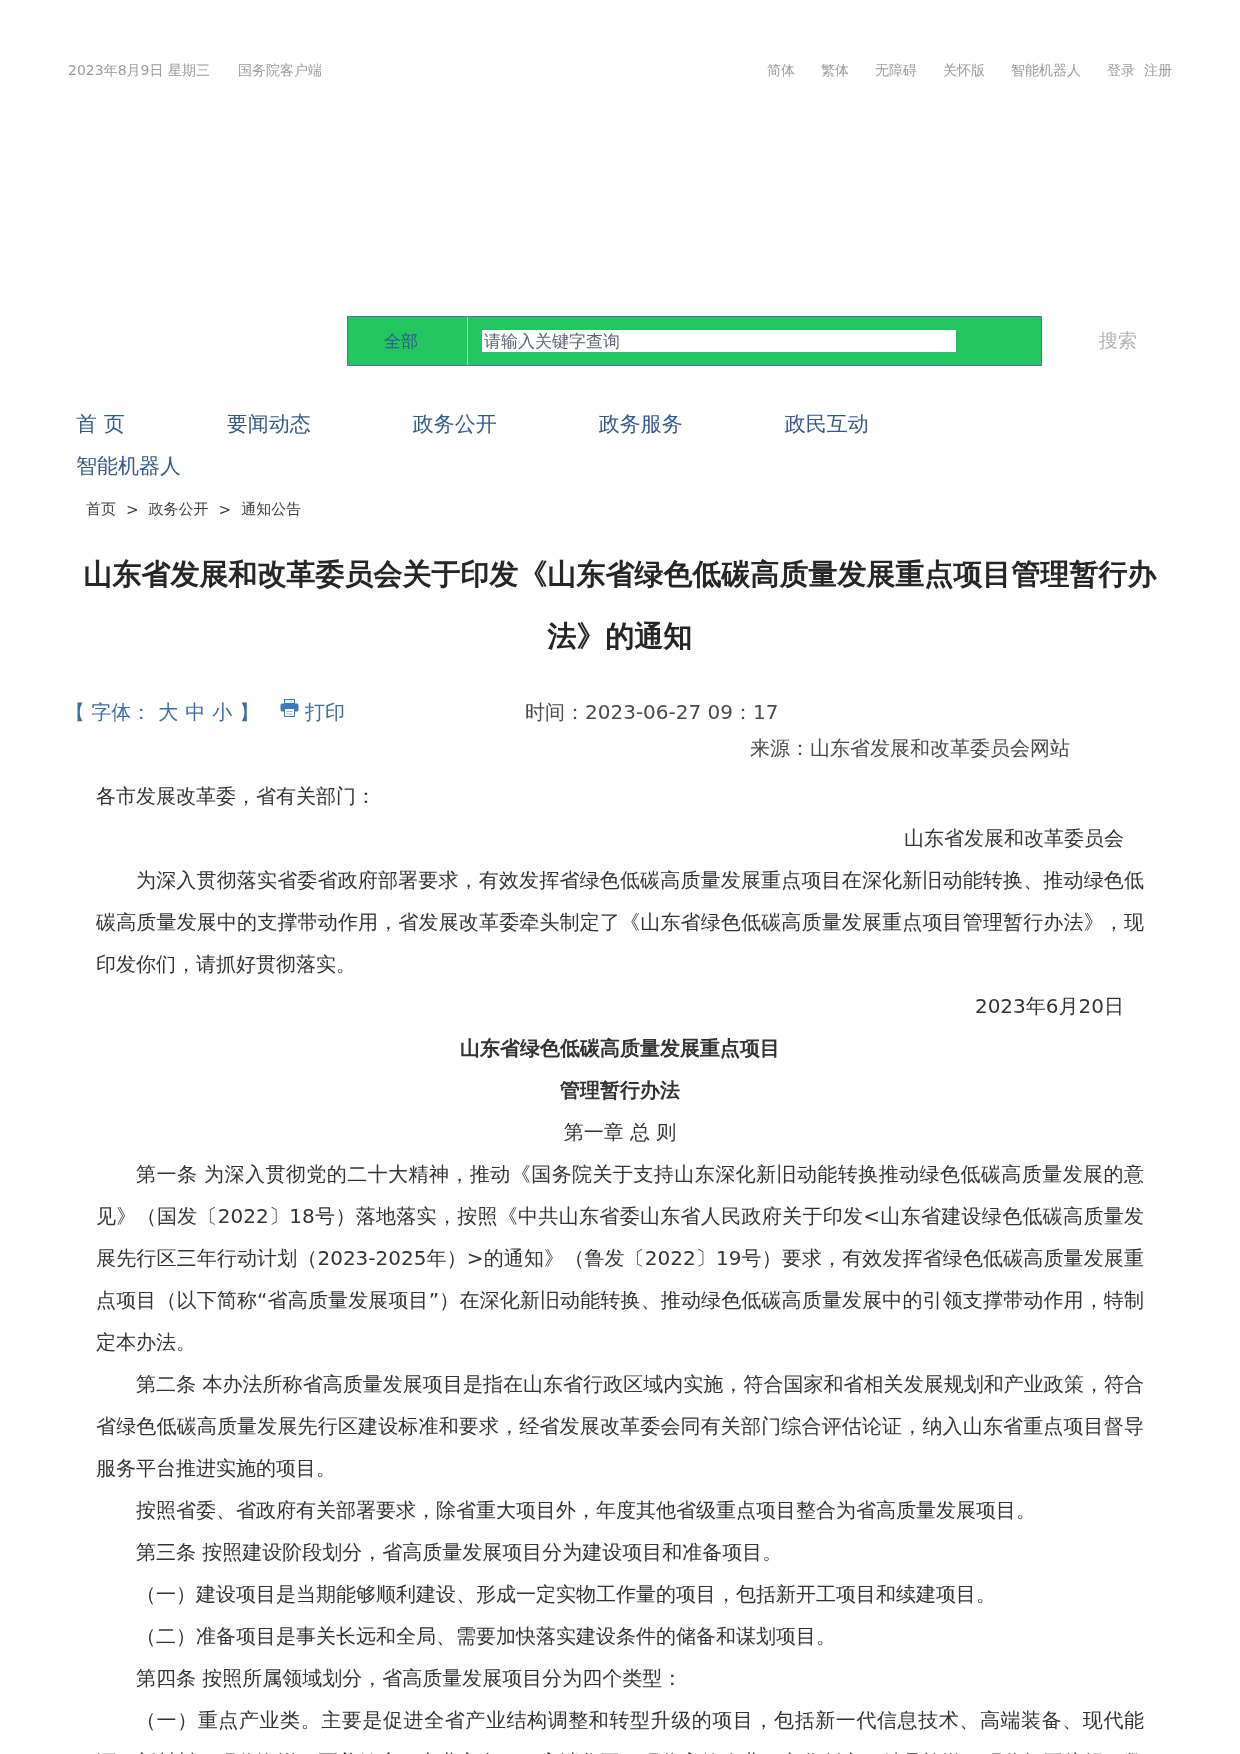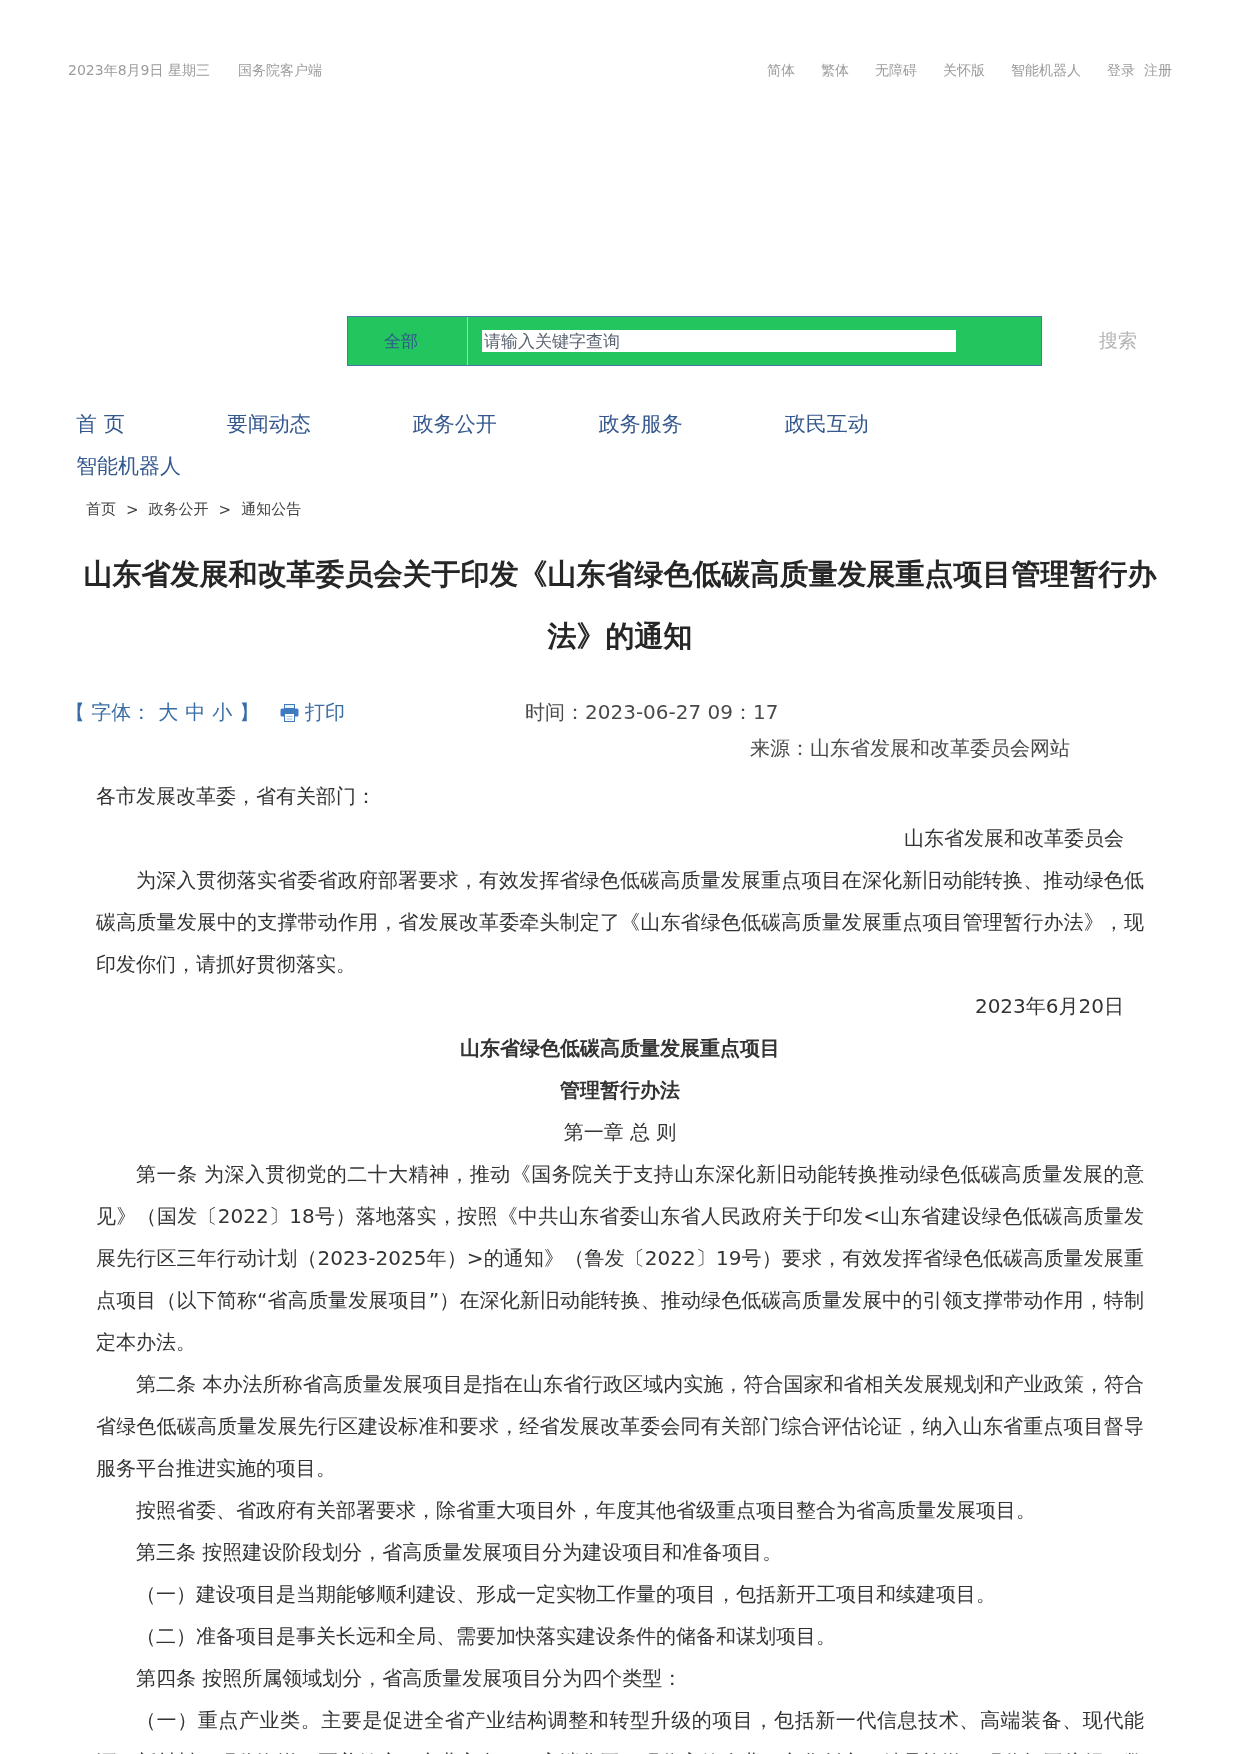--- a/index.html
+++ b/index.html
@@ -102,21 +102,21 @@
     height: 28px;
     font-size: 20px;
   }
   .meta-font {
     position: absolute; left: 9px; top: 2px;
     color: #3a6da6; display: flex; gap: 7px; align-items: center;
   }
   .meta-font .fs { cursor: pointer; }
   .meta-print {
     position: absolute; left: 224px; top: 2px;
-    color: #3a6da6; display: flex; gap: 6px; align-items: center; cursor: pointer;
+    color: #3a6da6; display: flex; gap: 6px; cursor: pointer;
   }
   .meta-time { position: absolute; left: 469px; top: 2px; color: #4a4a4a; }
   .meta-source { position: absolute; left: 694px; top: 2px; color: #4a4a4a; margin-top: 36px; }
   
   .article-body {
     width: 1048px;
     margin: 50px auto 0 auto;
     font-size: 20px;
     line-height: 42px;
     color: #333333;

